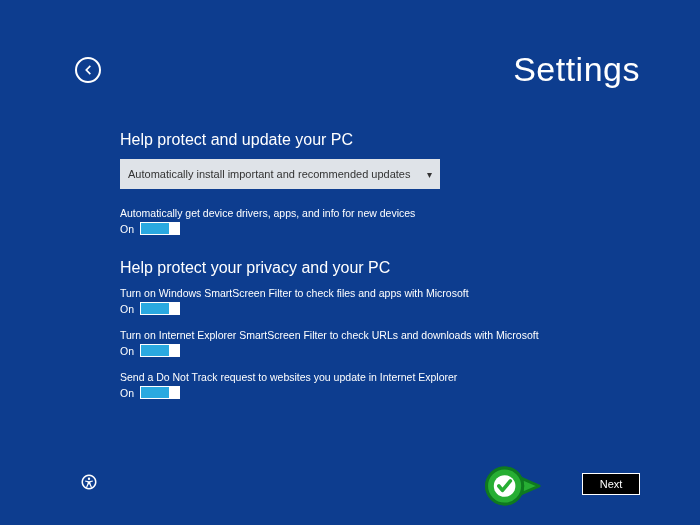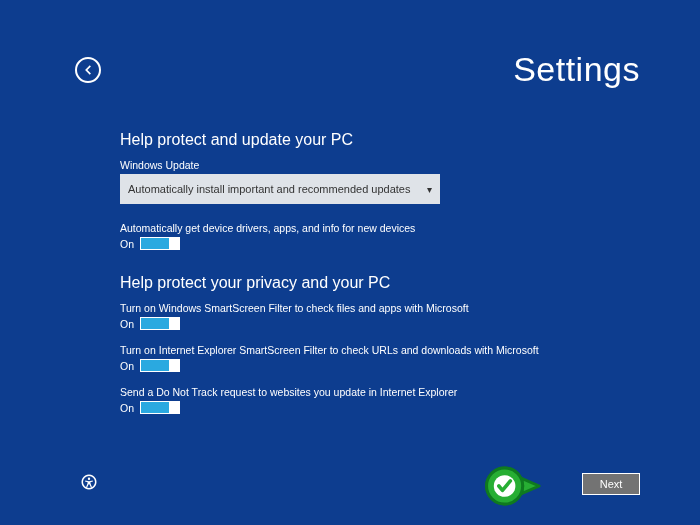--- a/index.html
+++ b/index.html
@@ -95,21 +95,21 @@
     left: 80px;
     right: 60px;
     display: flex;
     align-items: center;
     justify-content: space-between;
   }
   .ease-icon svg { width: 18px; height: 18px; fill: #fff; }
   .next-btn {
     width: 58px;
     height: 22px;
-    background: #737373;
+    background: #000000;
     border: 1.5px solid #fff;
     font-size: 11px;
     color: #fff;
     display: flex;
     align-items: center;
     justify-content: center;
     box-sizing: border-box;
     text-align: right;
   }
   .callout {
@@ -130,21 +130,20 @@
   <div class="header">
     <div class="back-btn">
       <svg viewBox="0 0 24 24">
           <path d="M15 4l-8 8 8 8 2-2-6-6 6-6z"></path>
         </svg>
     </div>
     <div class="title">Settings</div>
   </div>
 
   <div class="section-head">Help protect and update your PC</div>
-  <span class="label-small">Windows Update</span>
   <div class="select-wrap">
     <span>Automatically install important and recommended updates</span>
     <span class="chev">▾</span>
   </div>
 
   <div class="opt-row">
     <div class="opt-desc">Automatically get device drivers, apps, and info for new devices</div>
     <div class="opt-ctrl">
       <span class="opt-state">On</span>
       <div class="toggle">

